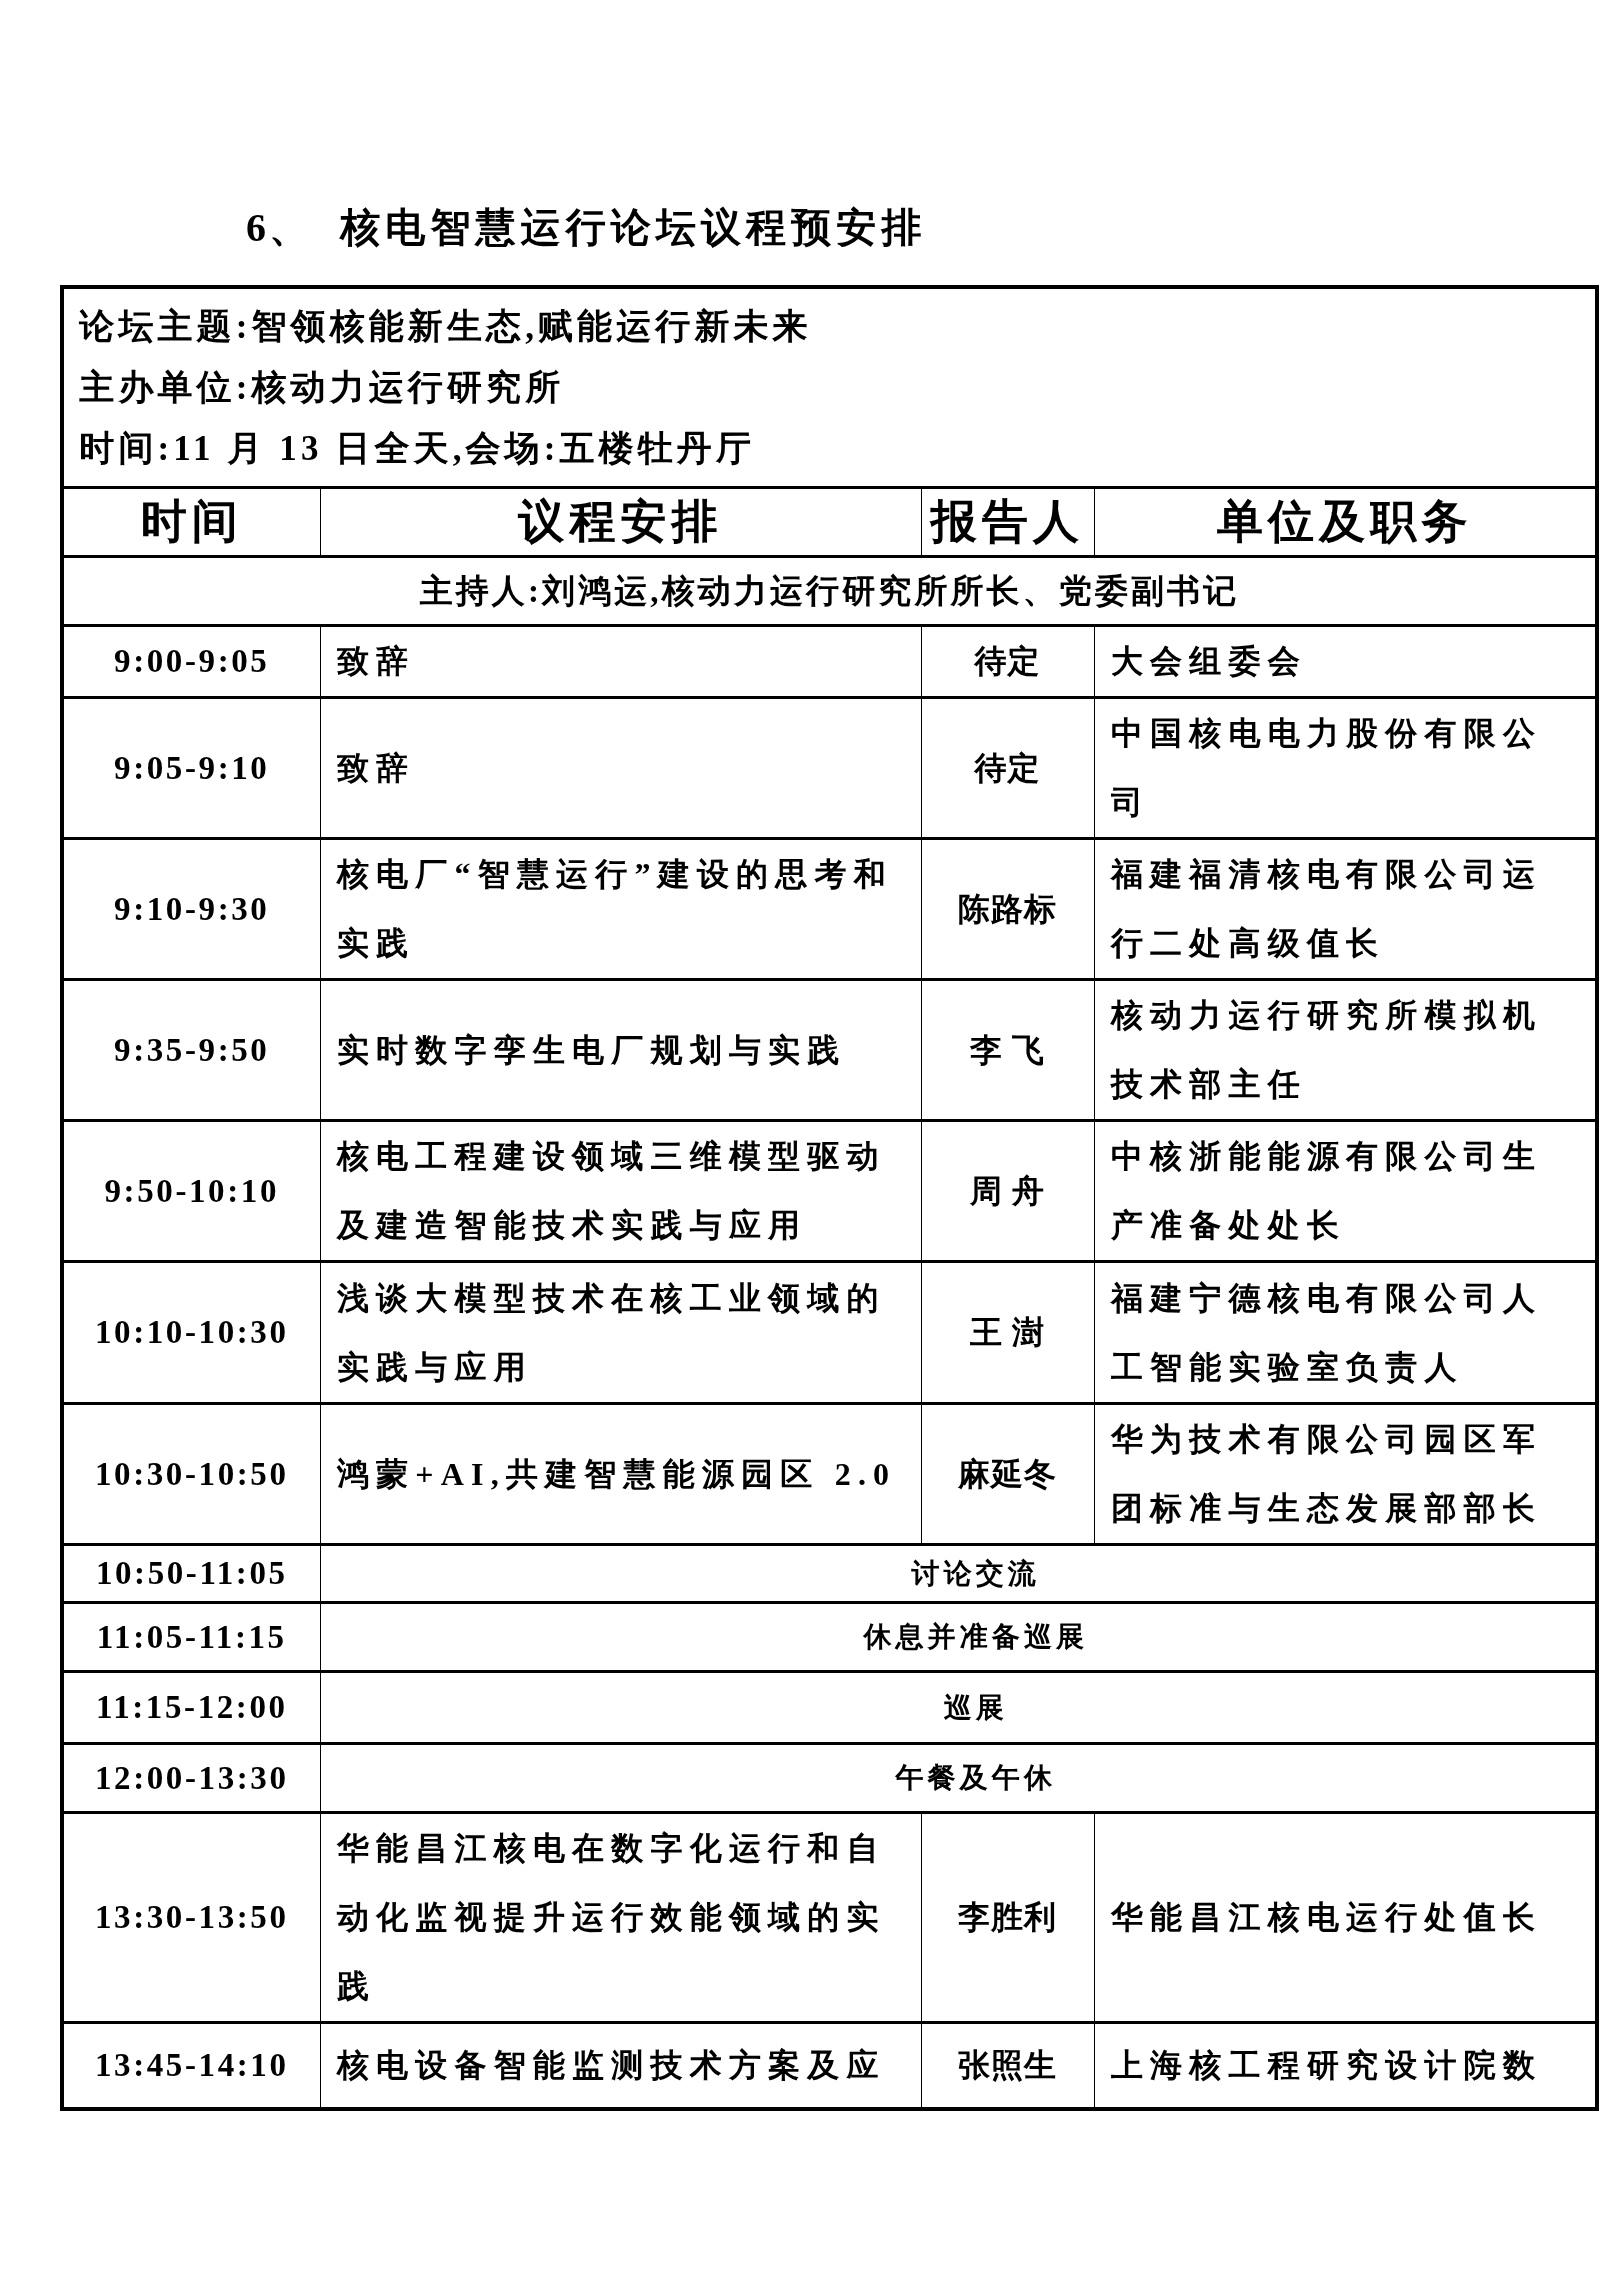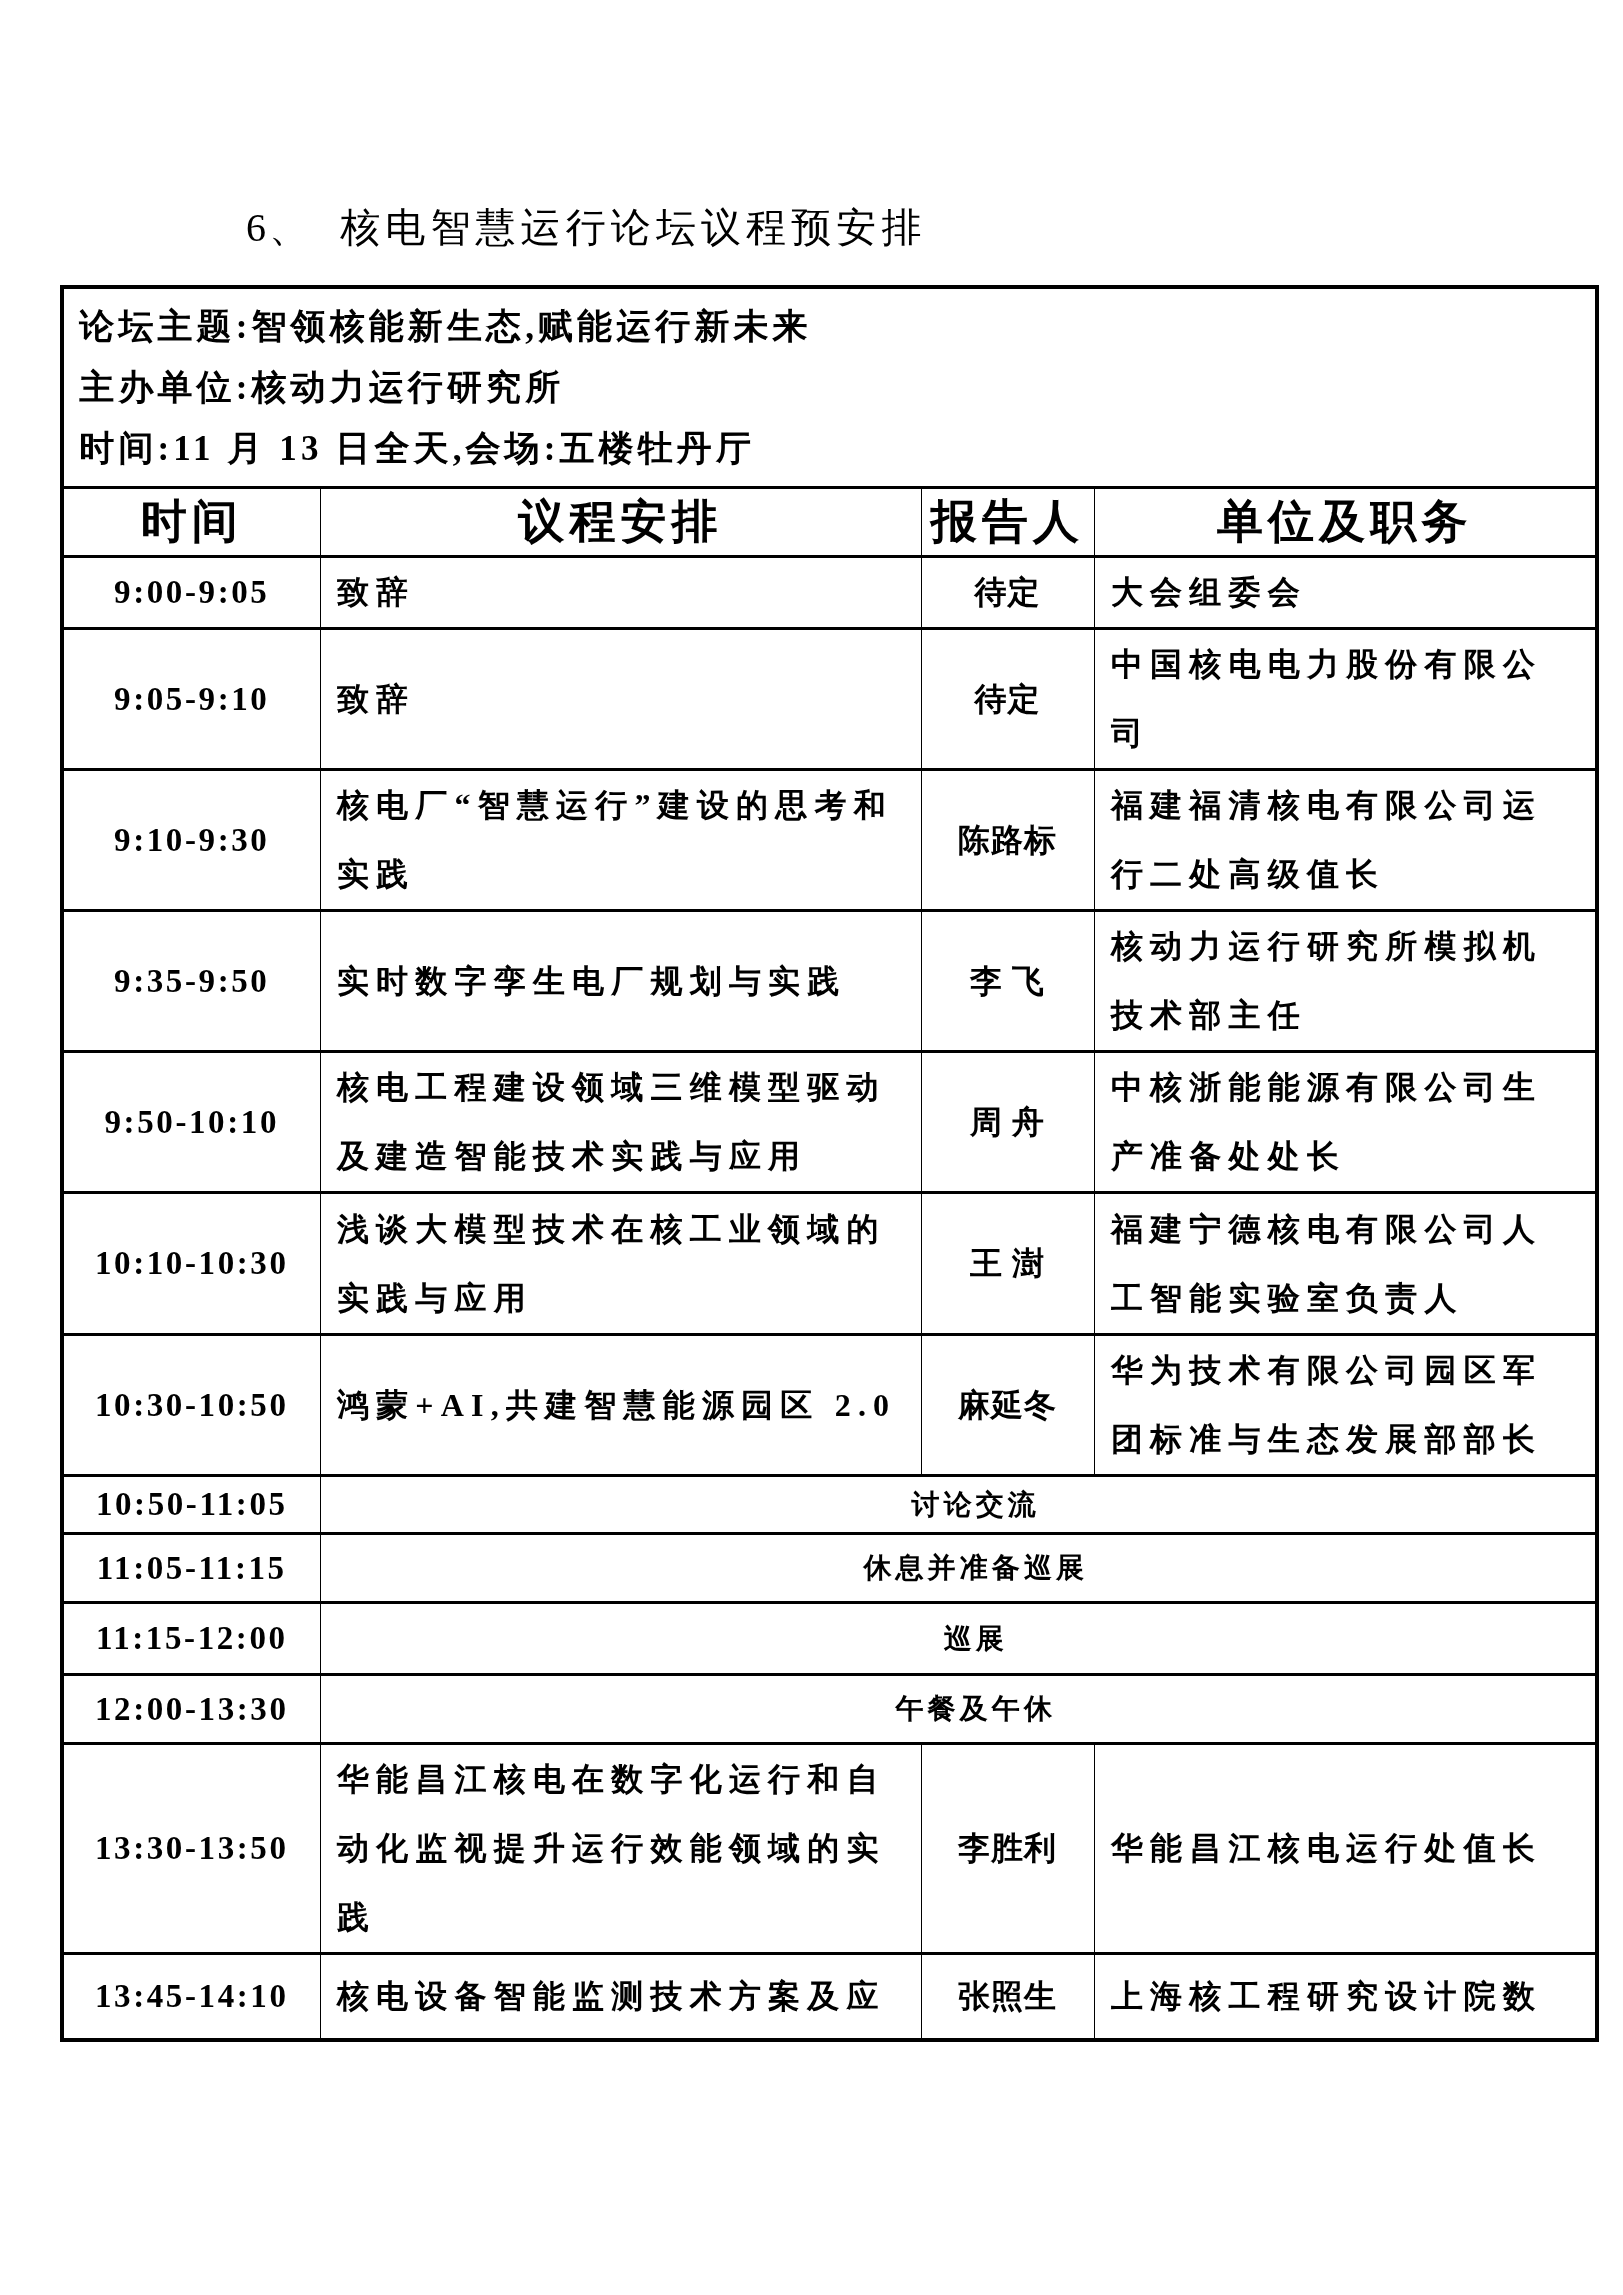--- a/index.html
+++ b/index.html
@@ -4,21 +4,21 @@
 <style>
   html,body{margin:0;padding:0;}
   body{
     width:1623px;height:2295px;background:#ffffff;color:#000000;
     font-family:"Liberation Serif","DejaVu Serif",serif;
     -webkit-font-smoothing:antialiased;
   }
   .page{position:relative;width:1623px;height:2295px;overflow:hidden;}
   .doc-title{
     position:absolute;left:246px;top:200px;
-    font-size:40px;font-weight:normal;letter-spacing:3.1px;white-space:nowrap;
+    font-size:40px;font-weight:bold;letter-spacing:3.1px;white-space:nowrap;
   }
   .doc-title .title-text{margin-left:28px;letter-spacing:5.1px;}
   table.agenda{
     position:absolute;left:60px;top:285px;
     width:1535px;table-layout:fixed;border-collapse:collapse;
     border:4.1px solid #000;
   }
   td{
     border-left:1.5px solid #000;border-right:1.5px solid #000;
     border-top:3.1px solid #000;border-bottom:3.1px solid #000;
@@ -76,20 +76,23 @@
       </td>
     </tr>
 
     <tr style="height:69px">
       <td class="th">时间</td>
       <td class="th">议程安排</td>
       <td class="th">报告人</td>
       <td class="th">单位及职务</td>
     </tr>
 
+    <tr style="height:69px">
+      <td colspan="4" class="c bold mod-cell">主持人:刘鸿运,核动力运行研究所所长、党委副书记</td>
+    </tr>
 
     <tr style="height:70px">
       <td class="time-cell">9:00-9:05</td>
       <td class="agenda-cell">致辞</td>
       <td class="speaker-cell">待定</td>
       <td class="org-cell">大会组委会</td>
     </tr>
 
     <tr style="height:137px">
       <td class="time-cell">9:05-9:10</td>

